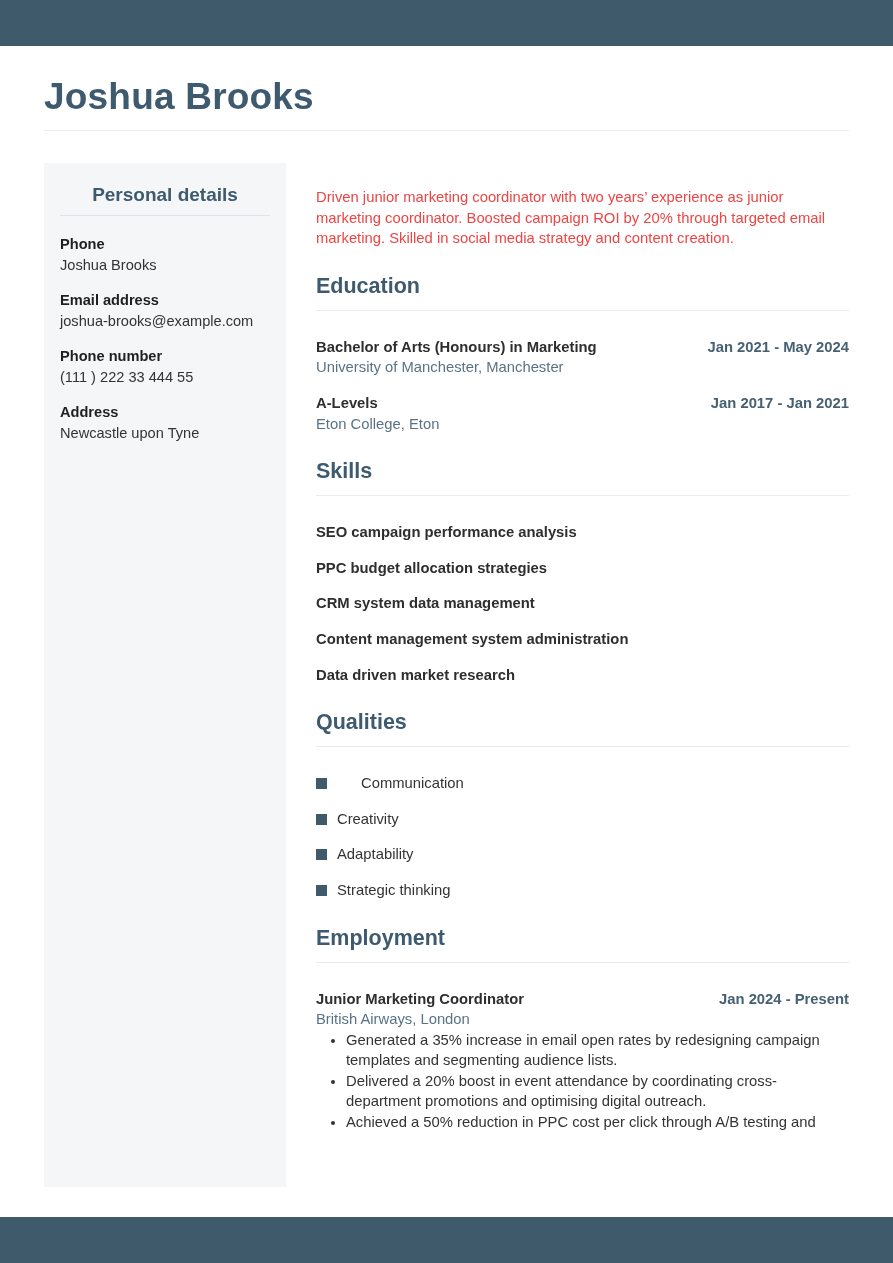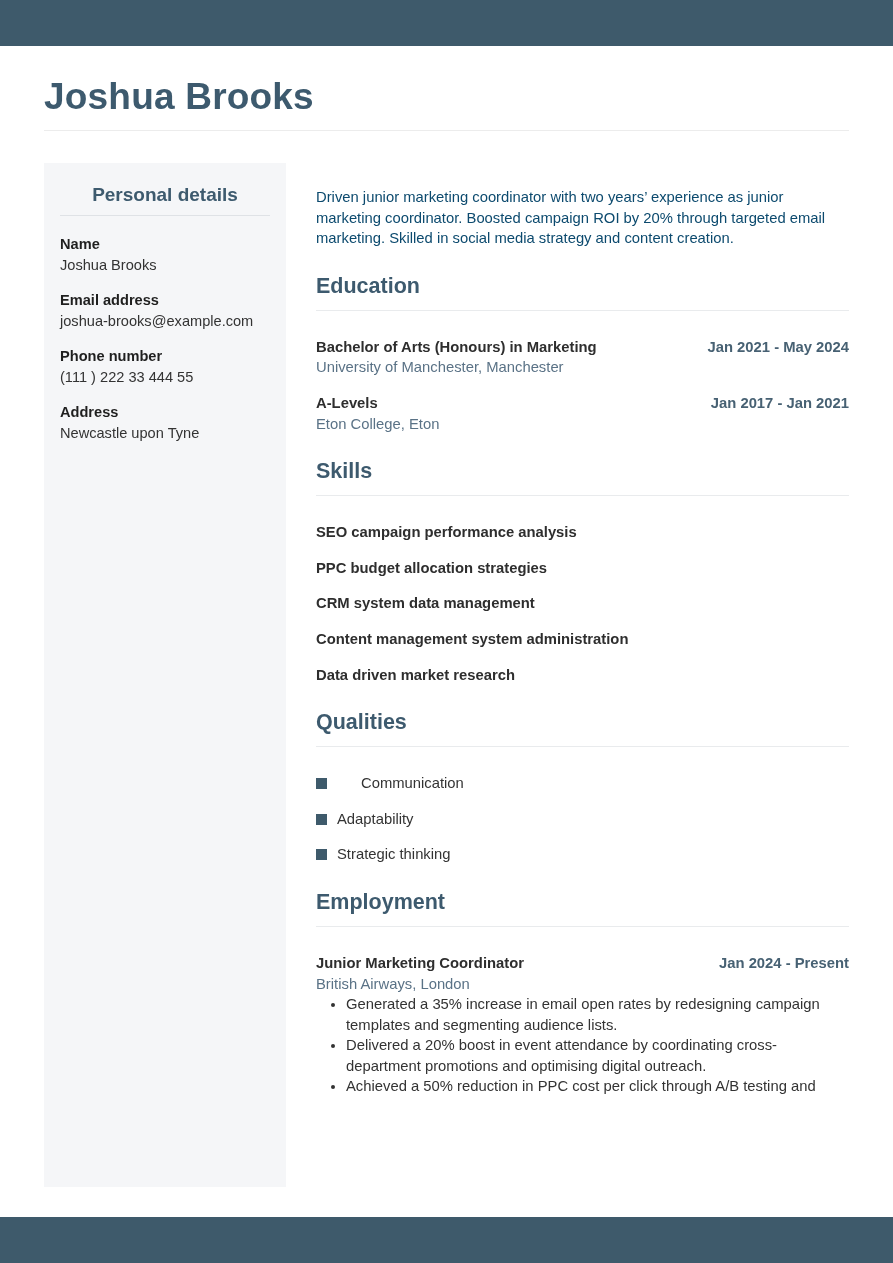--- a/index.html
+++ b/index.html
@@ -41,21 +41,21 @@
   .field-value {
     display:block; font-size:14.6px; line-height:21px; color:#333333;
   }
   
   .main { position:absolute; left:316px; top:163px; width:533px; }
   .section-title {
     margin:0; font-size:21.5px; line-height:27px; font-weight:700; color:#3d5a6e;
     padding-bottom:10px; border-bottom:1px solid #e9ebed;
   }
   .profile-text {
-    margin:24px 0 24px 0; font-size:14.8px; line-height:20.6px; color:#0c4a6e;
+    margin:24px 0 24px 0; font-size:14.8px; line-height:20.6px; color:#ef4444;
   }
   .entry { display:flex; justify-content:space-between; align-items:flex-start; }
   .entry.first { margin-top:26px; }
   .entry.next  { margin-top:15px; }
   .entry-main { min-width:0; }
   .entry-title {
     font-size:14.8px; line-height:20.6px; font-weight:700; color:#2e2e2e;
   }
   .entry-sub {
     font-size:14.8px; line-height:20.6px; color:#5a7286;
@@ -92,21 +92,21 @@
 
   <div class="topbar"></div>
 
   <h1 class="candidate-name">Joshua Brooks</h1>
   <div class="name-rule"></div>
 
   <aside class="sidebar">
     <h2 class="sidebar-title">Personal details</h2>
 
     <div class="field">
-      <span class="field-label">Name</span>
+      <span class="field-label">Phone</span>
       <span class="field-value">Joshua Brooks</span>
     </div>
     <div class="field">
       <span class="field-label">Email address</span>
       <span class="field-value">joshua-brooks@example.com</span>
     </div>
     <div class="field">
       <span class="field-label">Phone number</span>
       <span class="field-value">(111 ) 222 33 444 55</span>
     </div>
@@ -152,20 +152,24 @@
     </section>
 
     <section class="section-gap">
       <h2 class="section-title">Qualities</h2>
       <div class="quality-row first">
         <span class="bullet-square"></span>
         <span>Communication</span>
       </div>
       <div class="quality-row">
         <span class="bullet-square"></span>
+        <span>Creativity</span>
+      </div>
+      <div class="quality-row">
+        <span class="bullet-square"></span>
         <span>Adaptability</span>
       </div>
       <div class="quality-row">
         <span class="bullet-square"></span>
         <span>Strategic thinking</span>
       </div>
     </section>
 
     <section class="section-gap">
       <h2 class="section-title">Employment</h2>

